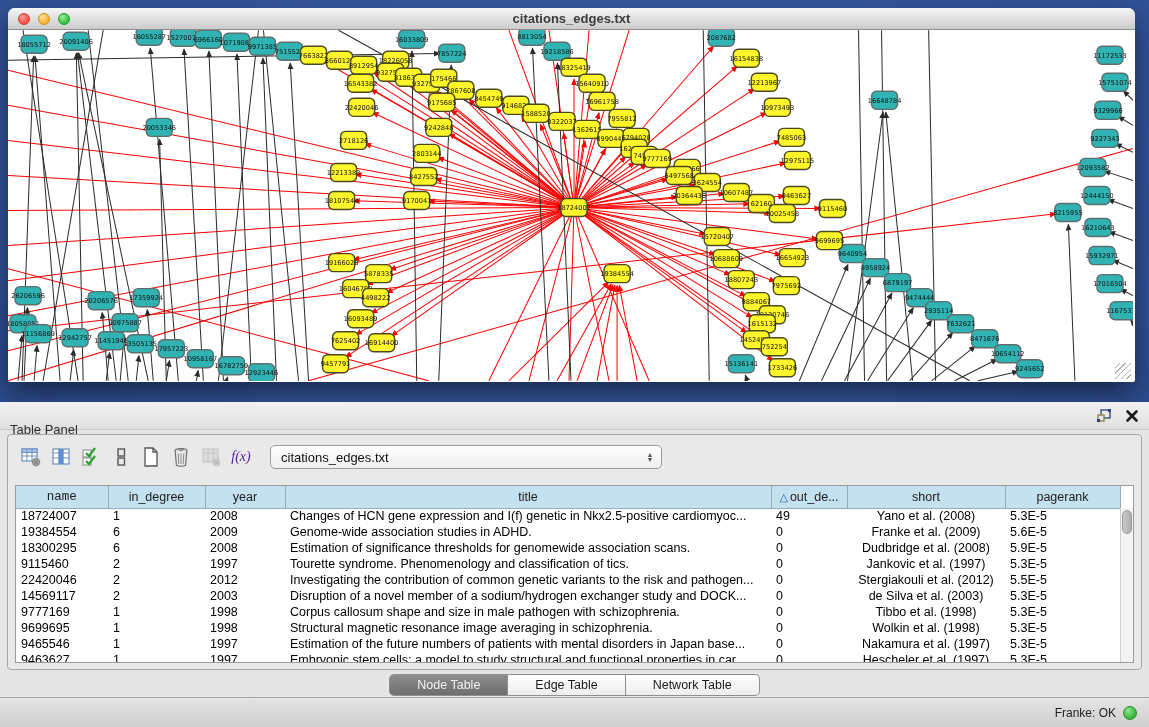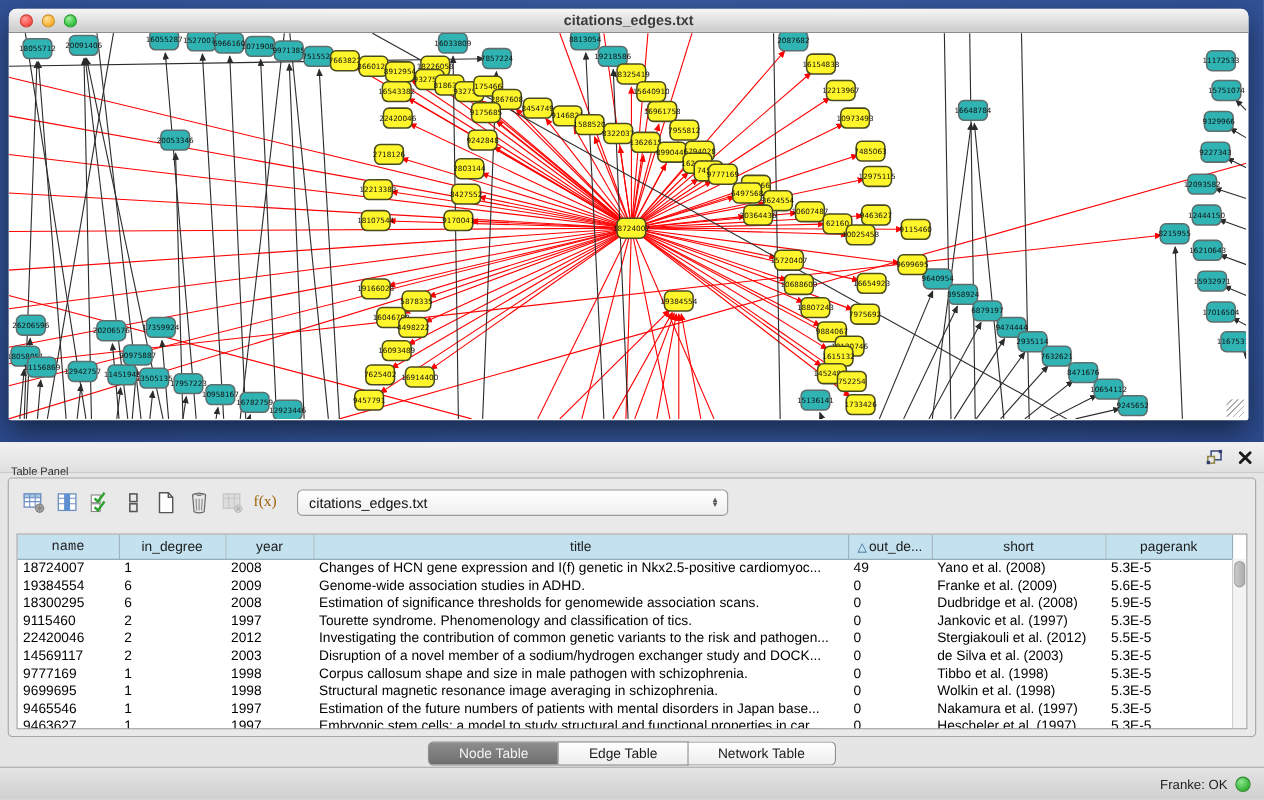--- a/index.html
+++ b/index.html
@@ -16,42 +16,42 @@
   .tl.yel   { background:radial-gradient(circle at 35% 30%, #FFE29A, #F9AE2E 70%); border:1px solid #CE8E24; }
   .tl.grn   { background:radial-gradient(circle at 35% 30%, #9FEF9A, #2FC13E 70%); border:1px solid #26992F; }
   .win-title { position:absolute; left:0; right:0; text-align:center; font-size:13px; font-weight:600; color:#3B3B3B; }
   .canvas { position:relative; width:1125px; height:351px; background:#fff; overflow:hidden; }
   .grip { position:absolute; right:2px; bottom:2px; width:16px; height:16px;
     background:repeating-linear-gradient(135deg, transparent 0 3px, #9B9B9B 3px 4px); opacity:.8; }
 
   .table-panel { position:absolute; left:0; top:402px; width:1149px; height:325px; background:#E5E5E5; }
   .tp-header { height:28px; display:flex; align-items:center; justify-content:space-between; padding:0 10px;
     background:linear-gradient(#F1F1F1,#E0E0E0); border-bottom:1px solid #C9C9C9; }
-  .tp-title { font-size:10px; color:#2E2E2E;margin-top:27px; }
+  .tp-title { font-size:13px; color:#2E2E2E;margin-top:27px; }
   .tp-icons { display:flex; align-items:center; gap:12px; }
   .tp-body { position:absolute; left:7px; right:7px; top:32px; height:236px;
     background:#E9E9E9; border:1px solid #A6A6A6; border-radius:4px; }
   .toolbar { height:44px; display:flex; align-items:center; padding:0 8px; }
   .tool-btn { width:30px; height:30px; display:flex; align-items:center; justify-content:center; border-radius:4px; }
   .tool-btn.disabled { opacity:.45; }
-  .fx { font-family:"Liberation Serif", serif; font-size:14px; color:#a16207; }
+  .fx { font-family:"Liberation Serif", serif; font-style:italic; font-size:14px; color:#4c1d95; }
   .combo { margin-left:14px; width:392px; height:24px; border:1px solid #9C9C9C; border-radius:5px;
     background:linear-gradient(#FFFFFF,#EFEFEF); display:flex; align-items:center; padding:0 0 0 10px;
     font-size:13px; color:#111; box-shadow:inset 0 1px 1px rgba(255,255,255,.8); }
   .combo-val { flex:1; }
   .combo-arrows { width:18px; display:flex; flex-direction:column; align-items:center; line-height:5px;
     font-size:7px; color:#555; padding-right:4px; }
   .tablewrap { position:absolute; left:7px; right:7px; top:50px; bottom:6px; background:#fff;
     border:1px solid #9A9A9A; overflow:hidden; }
   table.data { border-collapse:collapse; table-layout:fixed; width:1104px; font-size:12.5px; }
   table.data thead th { background:#C3E1EF; border:1px solid #93ADBB; border-top:none; height:22px;
     font-weight:400; color:#1C1C1C; overflow:hidden; white-space:nowrap; }
   table.data thead th:first-child { border-left:none;font-family:Liberation Mono, monospace; }
   table.data tbody td { height:16px; padding:0 5px; white-space:nowrap; overflow:hidden; color:#000; }
-  table.data tbody tr td:nth-child(6) { text-align:left; }
+  table.data tbody tr td:nth-child(6) { text-align:center; }
   .sort-tri { color:#2B5B8F; font-size:11px; margin-right:2px; }
   .vscroll { position:absolute; right:0; top:22px; bottom:0; width:13px; background:#F3F3F3; border-left:1px solid #CFCFCF; }
   .vthumb { position:absolute; left:1px; right:1px; top:2px; height:24px; border-radius:6px;
     background:linear-gradient(90deg,#C9C9C9,#ADADAD); border:1px solid #9A9A9A; }
 
   .tabs { position:absolute; left:0; right:0; top:272px; display:flex; justify-content:center; }
   .tab { height:22px; display:flex; align-items:center; padding:0 27px; font-size:12.5px; color:#1A1A1A;
     background:linear-gradient(#FFFFFF,#EDEDED); border:1px solid #8F8F8F; border-left:none; cursor:default; }
   .tab:first-child { border-left:1px solid #8F8F8F; border-radius:5px 0 0 5px; }
   .tab:last-child { border-radius:0 5px 5px 0; }

